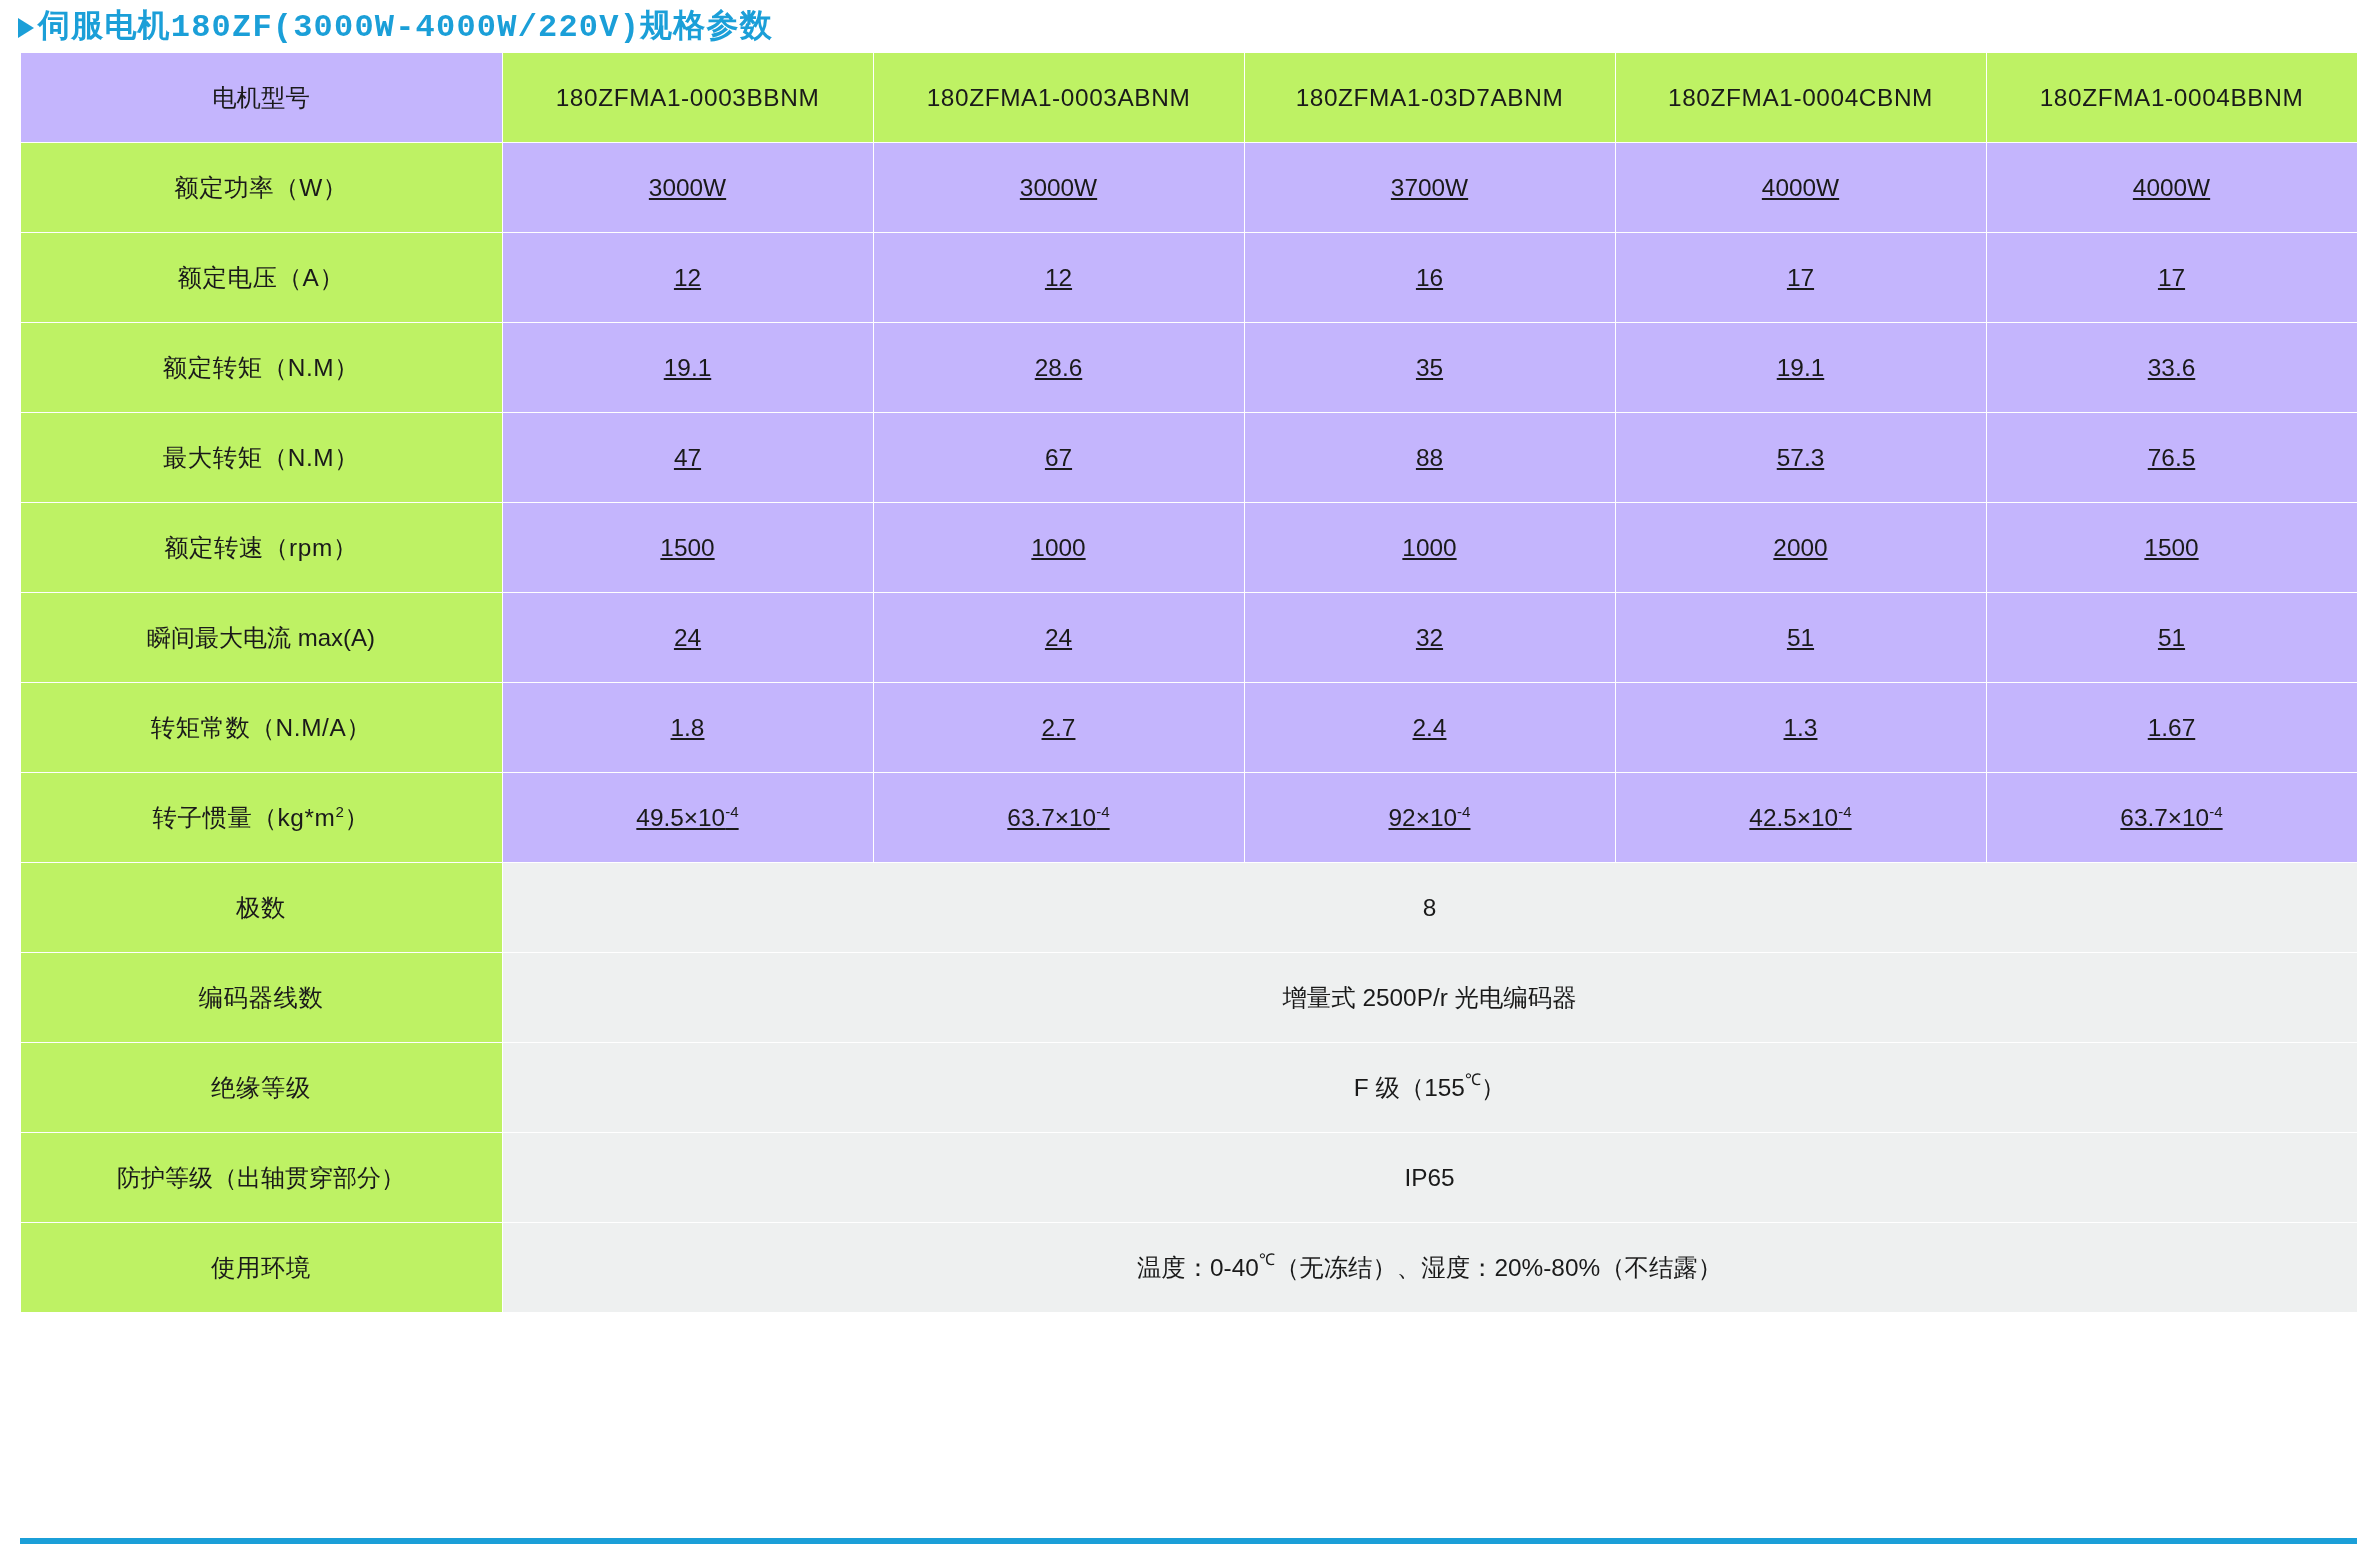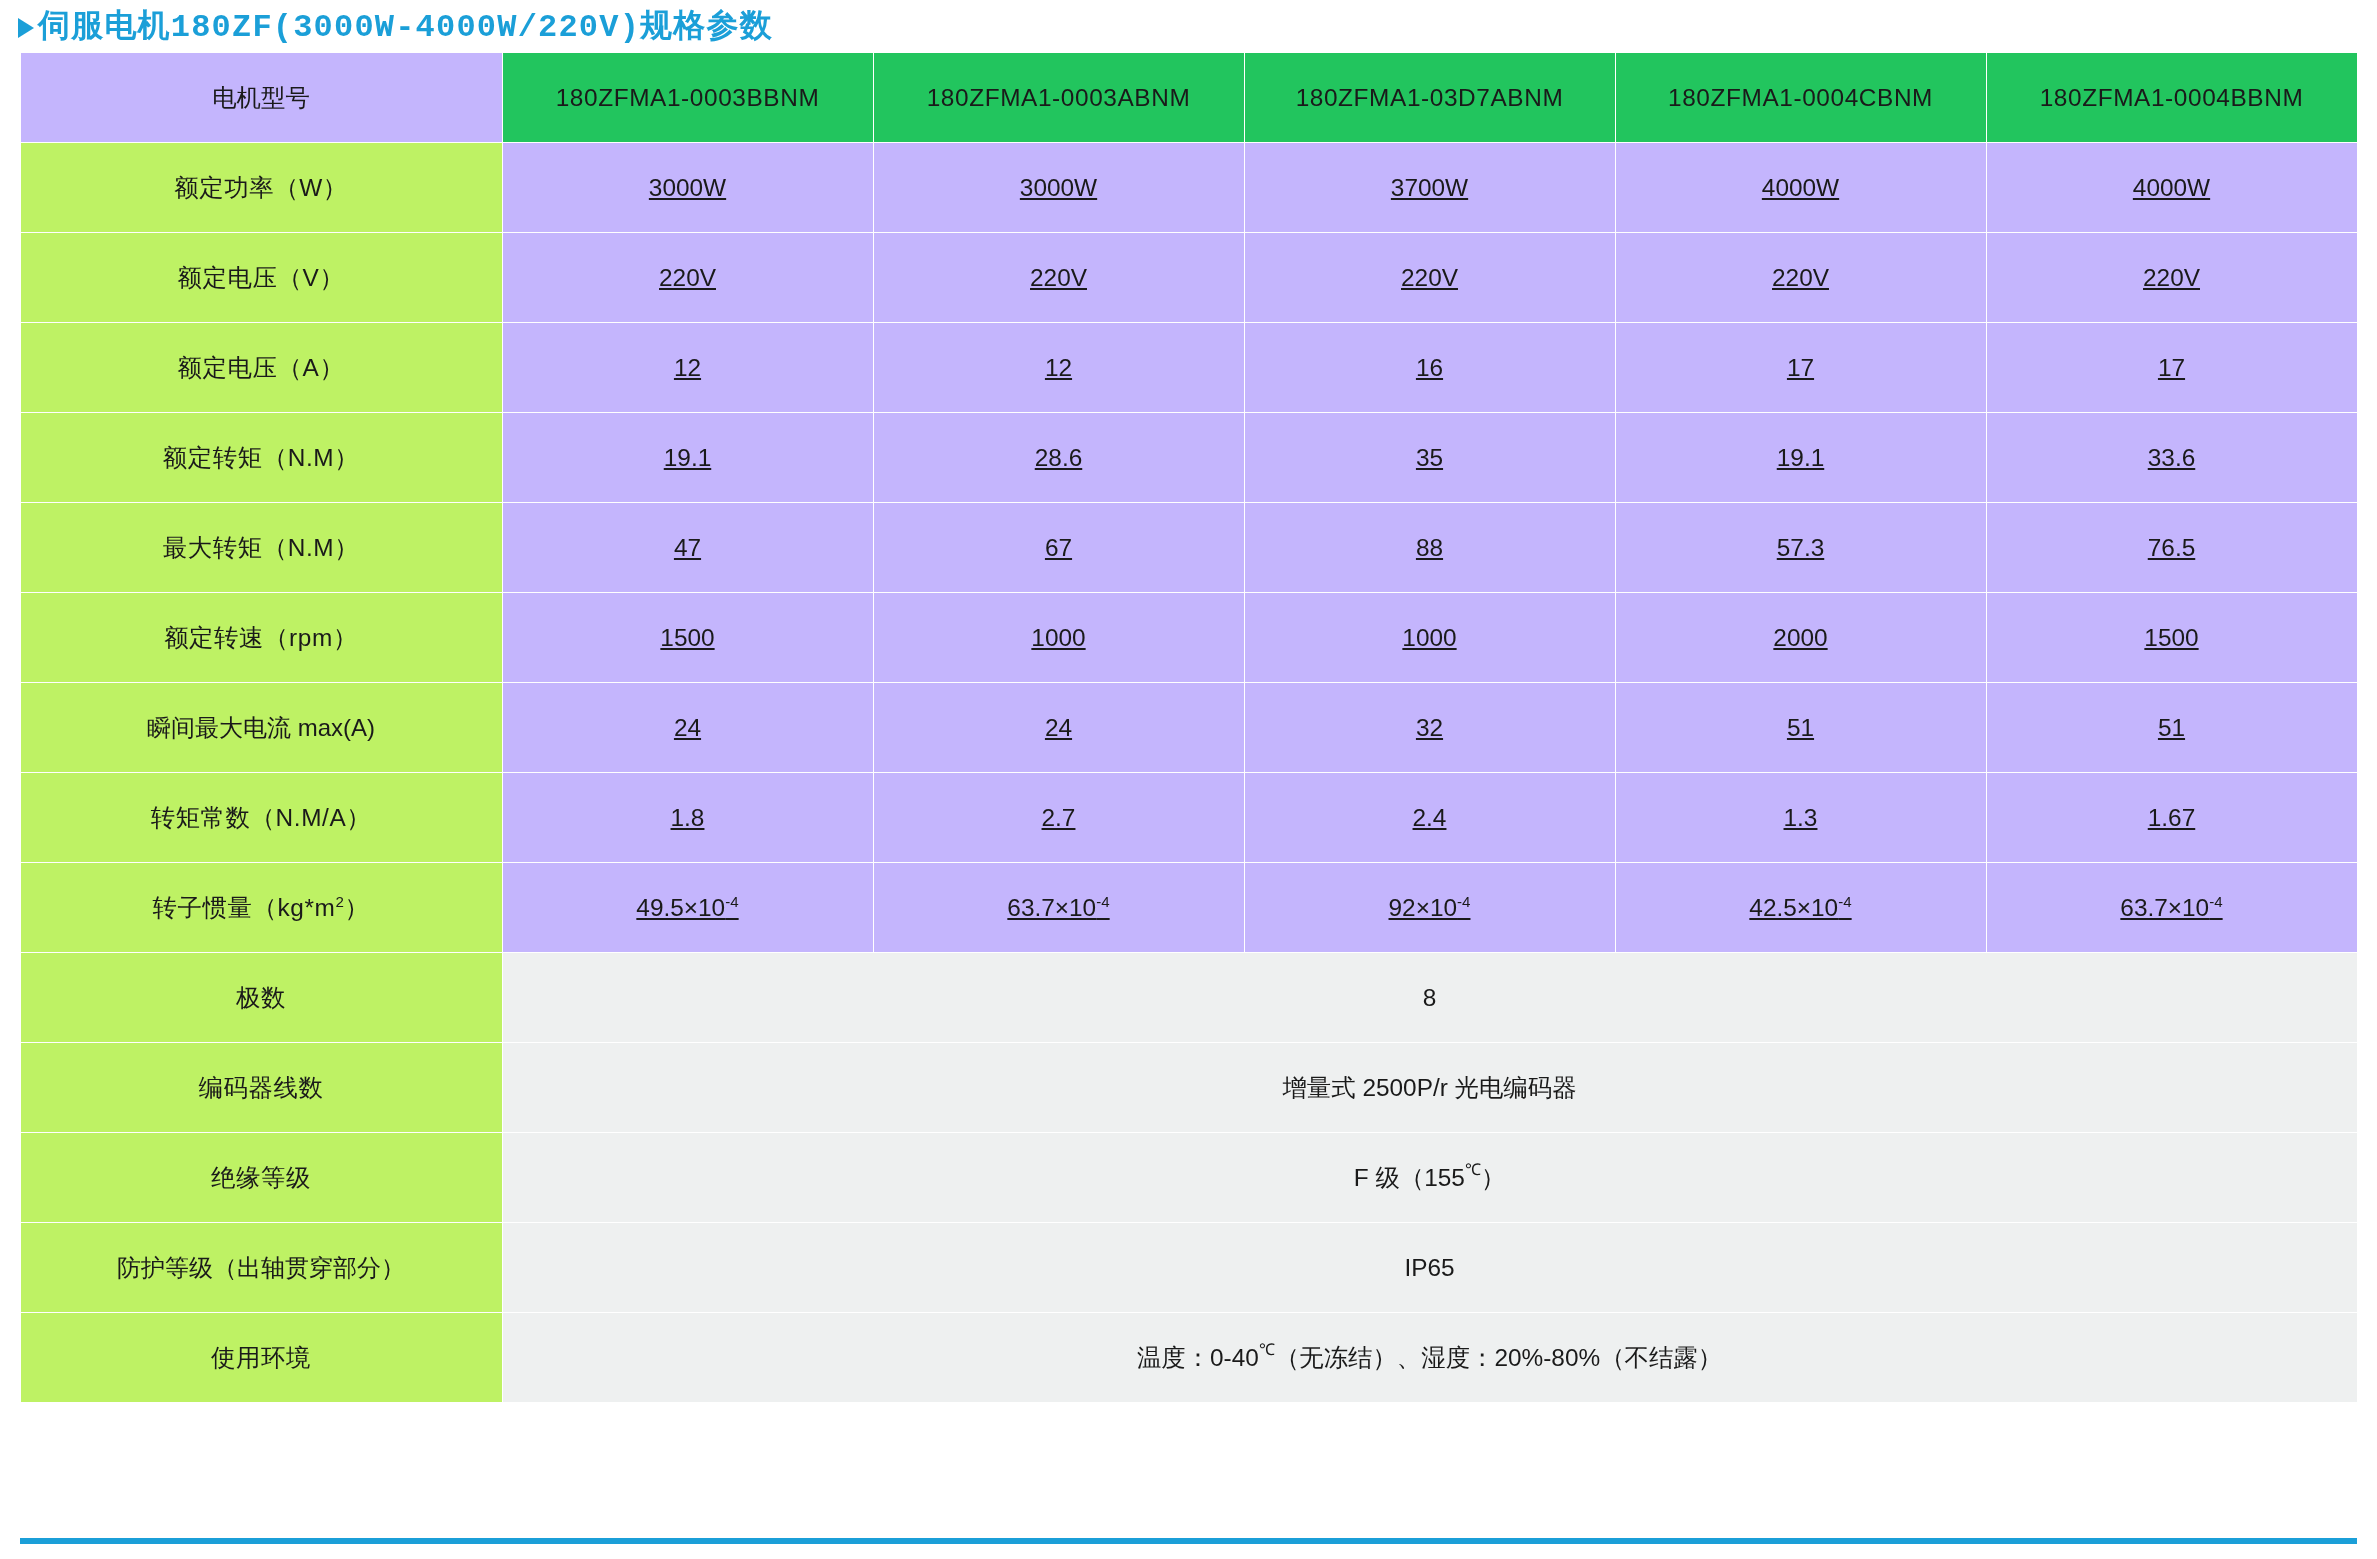--- a/index.html
+++ b/index.html
@@ -62,21 +62,21 @@
     vertical-align: middle;
     font-size: 24.4px;
     color: #1a1a1a;
     height: 90px;
     padding: 0 3.7px;
     box-sizing: border-box;
     overflow: hidden;
     white-space: nowrap;
   }
   thead th {
-    background: #22c55e;
+    background: #bef264;
     color: #ffffff;
     font-size: 24.4px;
     height: 85px;
     letter-spacing: 0px;
   }
   thead th.head-label {
     background: #c4b5fd;
     font-weight: normal;
   }
   thead th.head-model {
@@ -157,28 +157,20 @@
 
       <tr>
         <td class="rowlabel">额定功率（W）</td>
         <td class="val">3000W</td>
         <td class="val">3000W</td>
         <td class="val">3700W</td>
         <td class="val">4000W</td>
         <td class="val">4000W</td>
       </tr>
 
-      <tr>
-        <td class="rowlabel">额定电压（V）</td>
-        <td class="val">220V</td>
-        <td class="val">220V</td>
-        <td class="val">220V</td>
-        <td class="val">220V</td>
-        <td class="val">220V</td>
-      </tr>
 
       <tr>
         <td class="rowlabel">额定电压（A）</td>
         <td class="val">12</td>
         <td class="val">12</td>
         <td class="val">16</td>
         <td class="val">17</td>
         <td class="val">17</td>
       </tr>
 

